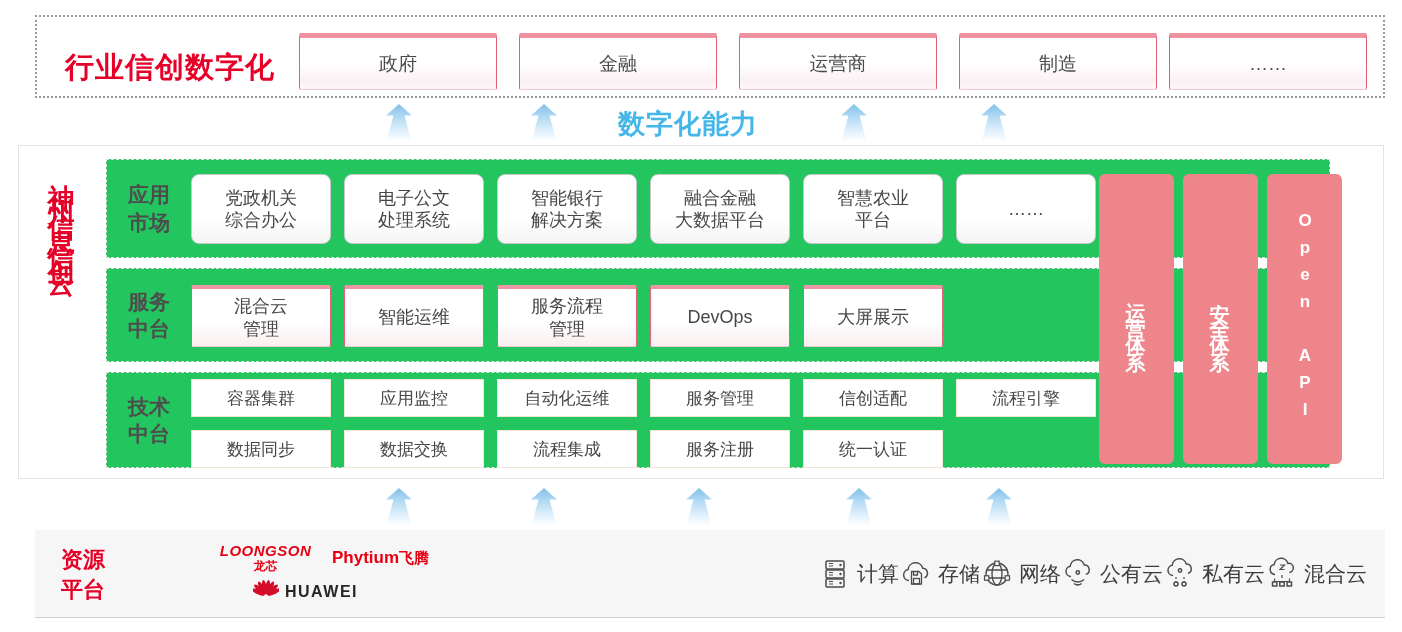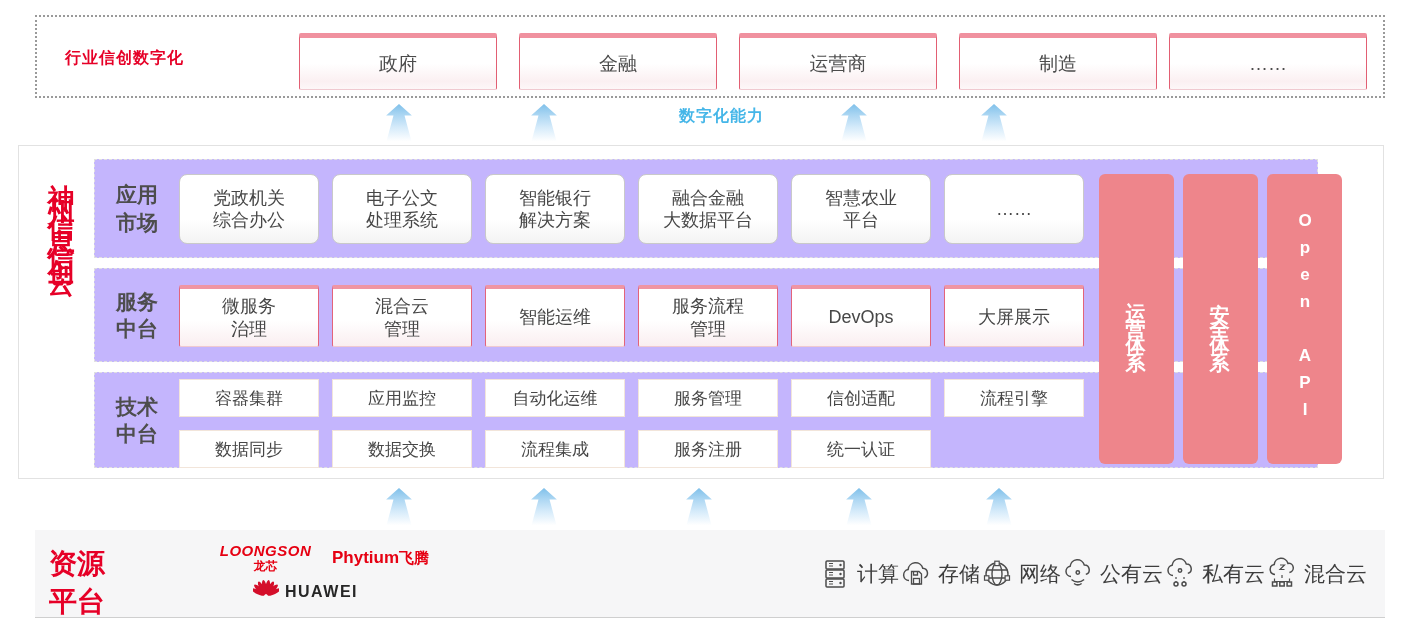--- a/index.html
+++ b/index.html
@@ -11,56 +11,56 @@
   }
   .canvas { position:relative; width:1402px; height:632px; background:#fff; }
 
   
   .top-band {
     position:absolute; left:35px; top:15px; width:1350px; height:83px;
     border:2px dotted #9a9a9a;
   }
   .top-band-label {
     position:absolute; left:28px; top:31px;
-    font-size:16px; font-weight:bold; color:#e60027; letter-spacing:1px;
+    font-size:29px; font-weight:bold; color:#e60027; letter-spacing:1px;
   }
   .industry-box {
     position:absolute; top:16px; width:198px; height:57px;
     border:1px solid #e25f73; border-top:5px solid #f0919f;
     background:linear-gradient(180deg,#ffffff 50%,#fbf0f2 85%,#fdf7f8 100%);
     border-bottom-color:#f0c9d0; border-radius:2px;
     display:flex; align-items:center; justify-content:center;
     font-size:19px; color:#4c4c4c;
   }
   .ib-0{left:262px;justify-content:center;} .ib-1{left:482px;justify-content:center;} .ib-2{left:702px;} .ib-3{left:922px;} .ib-4{left:1132px;}
 
   
   .arrow-up {
     position:absolute; width:46px; height:37px;
     background:linear-gradient(180deg,#7fc0ea 0%,#a9d5f2 28%,#d4eafa 62%,rgba(238,247,253,0.05) 100%);
     clip-path:polygon(50% 0,78% 31%,62% 31%,77% 100%,23% 100%,38% 31%,22% 31%);
   }
   .capability-label {
-    position:absolute; left:564px; top:106px; width:200px; text-align:right;
-    font-size:16px; font-weight:bold; color:#45b6e8; letter-spacing:1px;
+    position:absolute; left:618px; top:106px; width:200px; text-align:left;
+    font-size:27px; font-weight:bold; color:#45b6e8; letter-spacing:1px;
   }
 
   
   .main-box {
     position:absolute; left:18px; top:145px; width:1366px; height:334px;
     background:#ffffff; border:1px solid #e2e2e2;
   }
   .vertical-title {
     position:absolute; left:24px; top:16px; height:302px;
     writing-mode:vertical-rl; text-orientation:upright;
     font-size:27px; font-weight:bold; color:#e60027; letter-spacing:15px;
   }
   .prow {
-    position:absolute; left:75px; width:1224px;
-    background:#c4b5fd; border:1px dashed #e0e0e0;
+    position:absolute; left:87px; width:1224px;
+    background:#22c55e; border:1px dashed #e0e0e0;
   }
   .prow-1 { top:13px;  height:99px; }
   .prow-2 { top:122px; height:94px; }
   .prow-3 { top:226px; height:96px; }
   .prow-label {
     position:absolute; left:0; top:0; bottom:0; width:84px;
     display:flex; align-items:center; justify-content:center;
     font-size:21px; font-weight:bold; color:#4d4d4d;
     white-space:pre-line; text-align:center; line-height:1.3;
   }
@@ -105,22 +105,22 @@
     writing-mode:vertical-rl; text-orientation:upright;
     color:#ffffff; font-weight:bold; font-size:17px; letter-spacing:8px;
   }
 
   
   .resource-panel {
     position:absolute; left:35px; top:530px; width:1350px; height:88px;
     background:#f6f6f7; border-bottom:1px solid #cfcfcf;
   }
   .resource-label {
-    position:absolute; left:14px; top:15px;
-    font-size:28px; font-weight:bold; color:#e60027;
+    position:absolute; left:26px; top:15px;
+    font-size:22px; font-weight:bold; color:#e60027;
     white-space:pre-line; line-height:1.35;
   }
   .vendor-loongson { position:absolute; left:178px; top:12px; width:105px; text-align:center; }
   .loongson-en { font-size:15px; font-weight:900; font-style:italic; color:#e60012; letter-spacing:0.5px; }
   .loongson-cn { font-size:12px; font-weight:bold; color:#e60012; margin-top:-1px; }
   .vendor-phytium { position:absolute; left:297px; top:18px; display:flex; align-items:baseline; }
   .phytium-en { font-size:17px; font-weight:bold; color:#e60012; }
   .phytium-cn { font-size:15px; font-weight:bold; color:#e60012; }
   .vendor-huawei { position:absolute; left:218px; top:47px; display:flex; align-items:flex-end; gap:6px; }
   .huawei-text { font-size:16px; font-weight:bold; color:#262626; letter-spacing:1.5px; }
@@ -180,22 +180,20 @@
         <div class="app-box">智慧农业
 平台</div>
         <div class="app-box">……</div>
       </div>
     </div>
 
     <div class="prow prow-2">
       <div class="prow-label">服务
 中台</div>
       <div class="boxes boxes-2">
-        <div class="service-box">微服务
-治理</div>
         <div class="service-box">混合云
 管理</div>
         <div class="service-box">智能运维</div>
         <div class="service-box">服务流程
 管理</div>
         <div class="service-box">DevOps</div>
         <div class="service-box">大屏展示</div>
       </div>
     </div>
 

